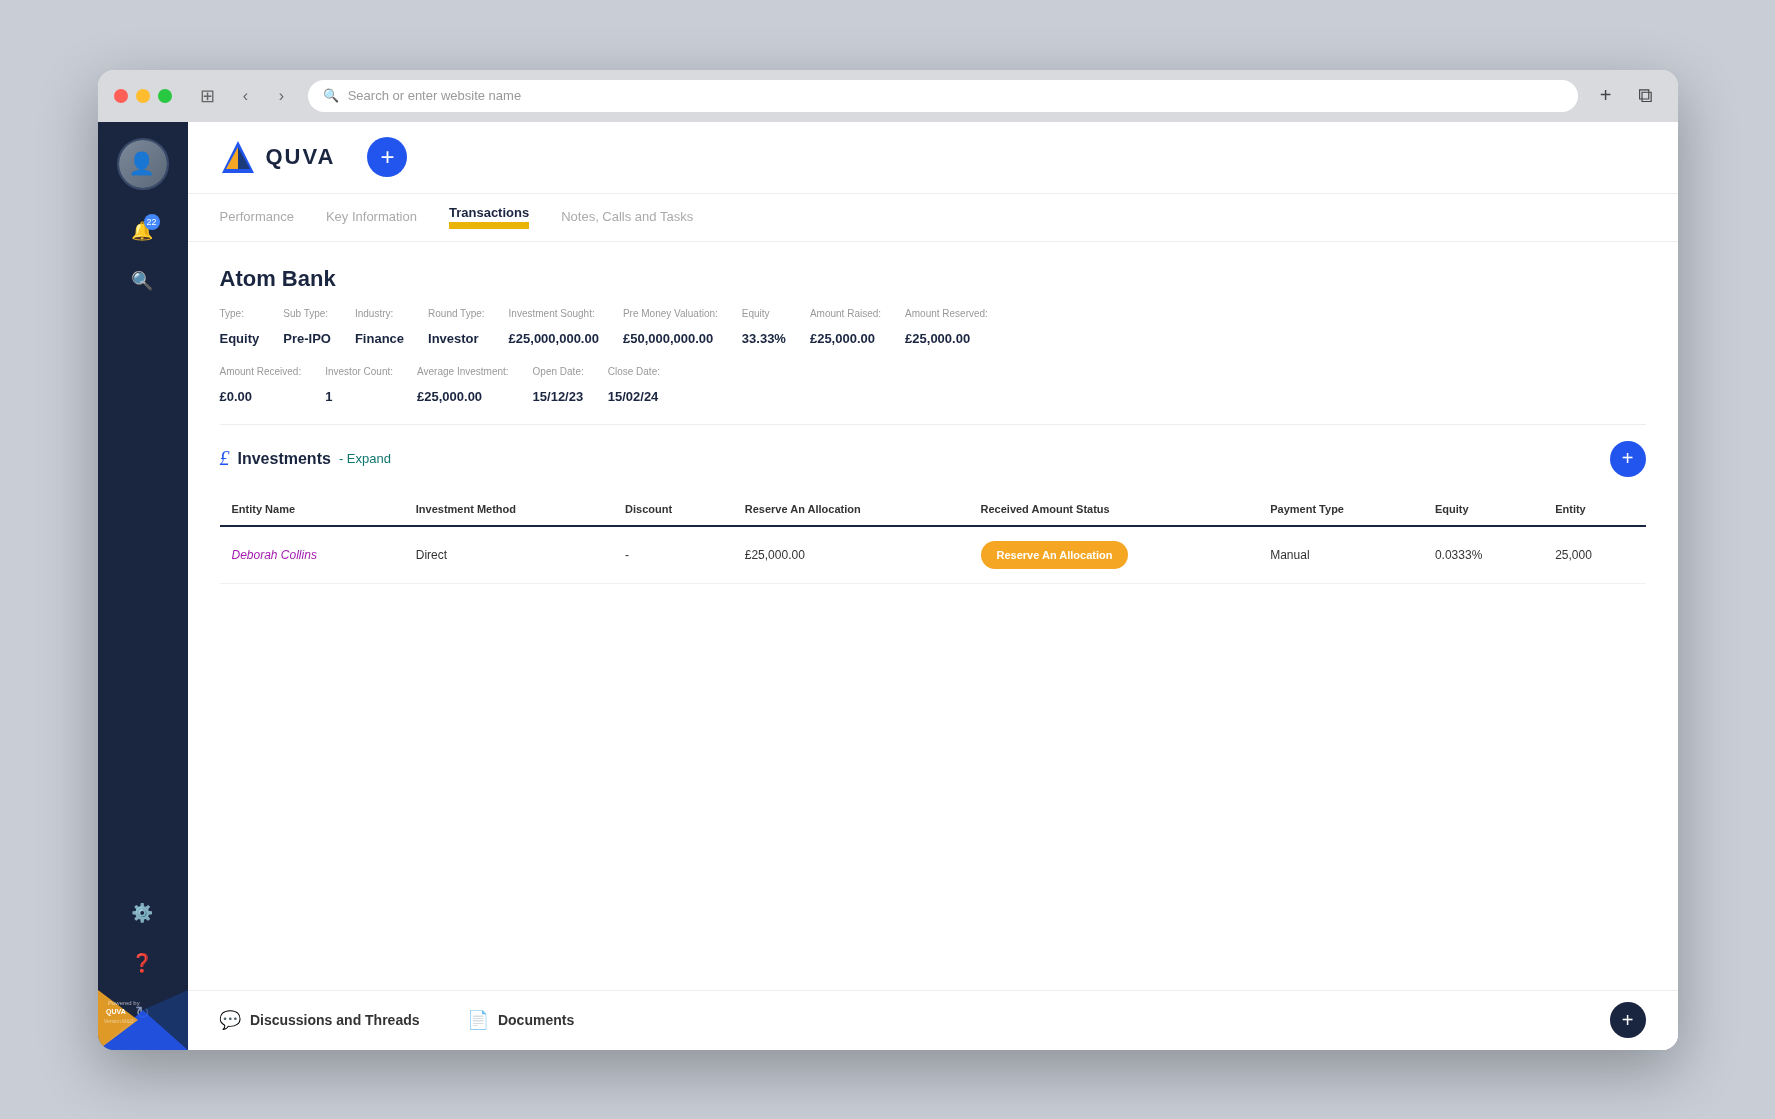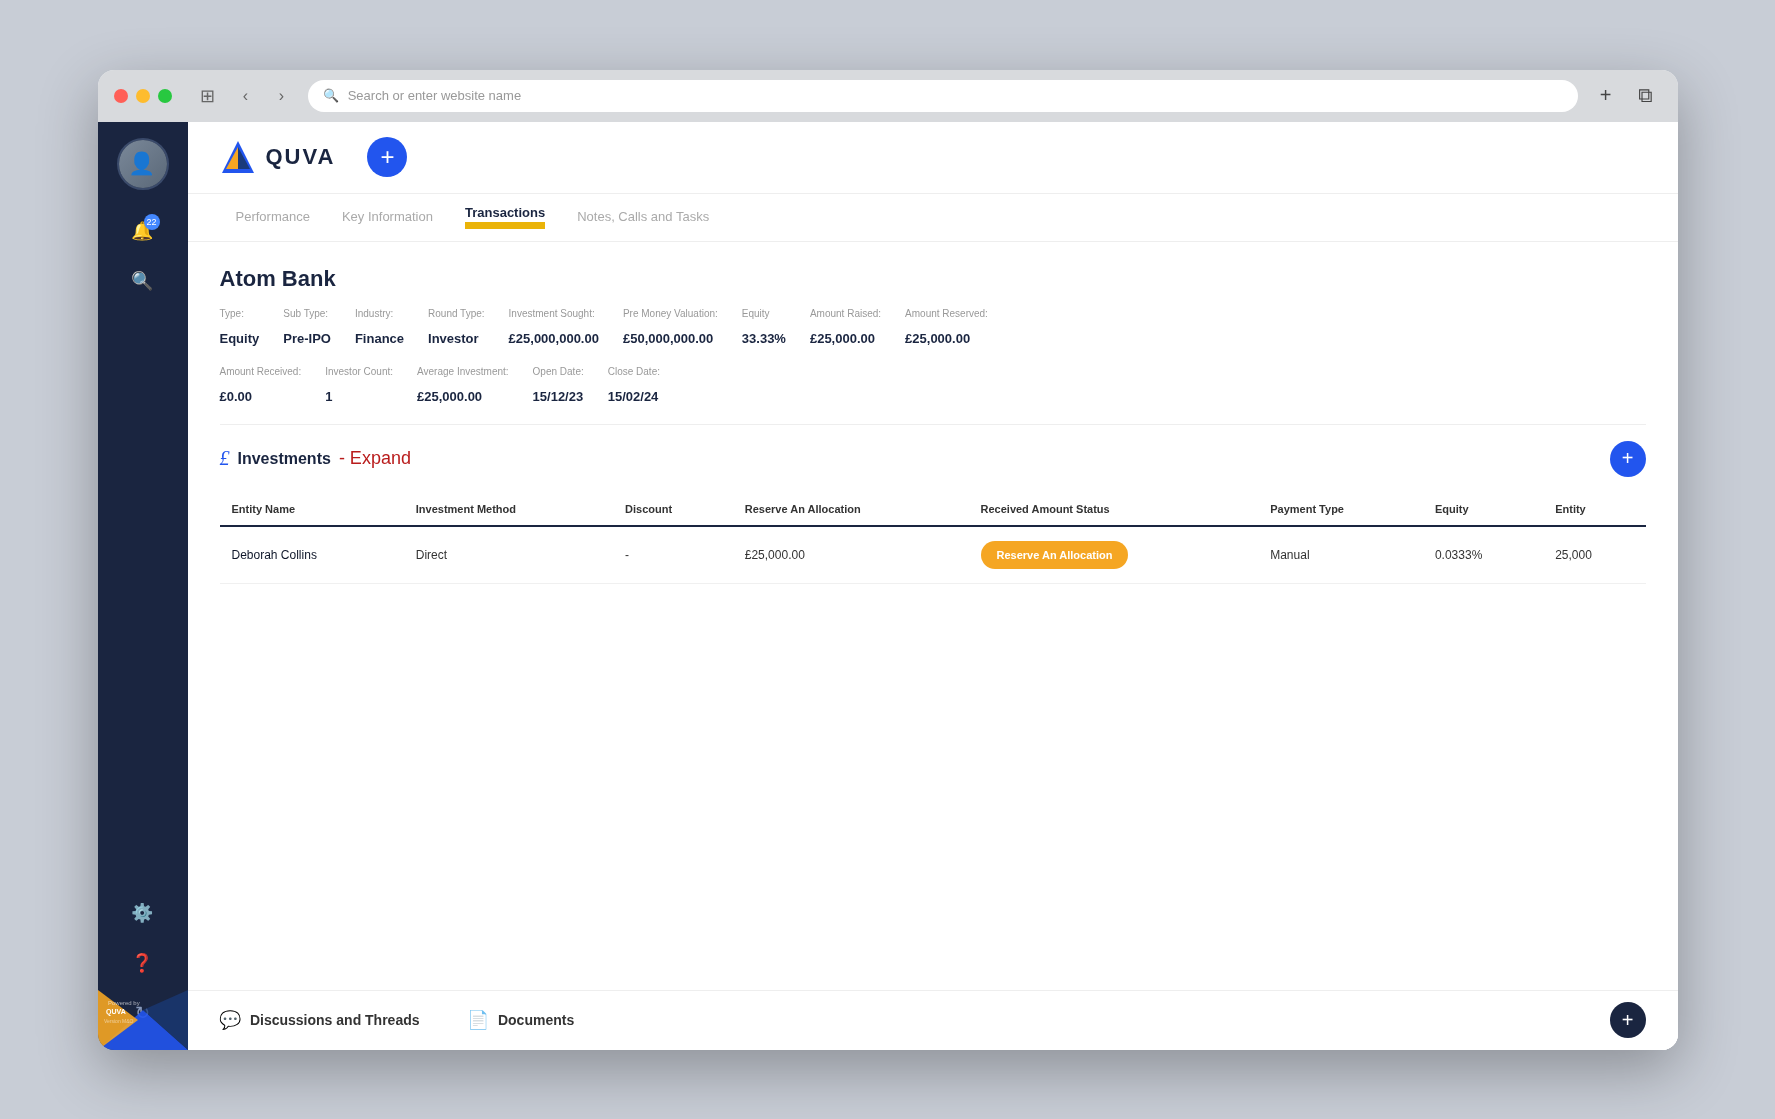--- a/index.html
+++ b/index.html
@@ -276,21 +276,21 @@
       font-size: 24px;
       cursor: pointer;
       display: flex;
       align-items: center;
       justify-content: center;
     }
 
     
     .sub-nav {
       background: white;
-      padding: 0 48px;
+      padding: 0 32px;
       display: flex;
       align-items: center;
       gap: 32px;
       height: 48px;
       border-bottom: 1px solid #eee;
     }
 
     .sub-nav-item {
       font-size: 13px;
       color: #aaa;
@@ -359,22 +359,22 @@
     .investments-title {
       font-size: 16px;
       font-weight: 700;
       color: #1a2540;
       display: flex;
       align-items: center;
       gap: 8px;
     }
 
     .expand-link {
-      color: #b91c1c;
-      font-size: 18px;
+      color: #0f766e;
+      font-size: 13px;
       cursor: pointer;
       font-weight: 400;
       text-align: center;
     }
 
     .investments-add-btn {
       margin-left: auto;
       width: 36px;
       height: 36px;
       border-radius: 50%;
@@ -463,21 +463,22 @@
     }
 
     .pound-icon {
       color: #2255ee;
       font-size: 20px;
       font-style: italic;
       font-family: Georgia, serif;
     }
 
     .row-italic {
-      color: #0f172a;
+      font-style: italic;
+      color: #a21caf;
     }
   </style>
 </head>
 <body>
 
 <div class="browser-window">
 
   <div class="browser-titlebar">
     <div class="traffic-lights">
       <div class="traffic-light tl-red"></div>

